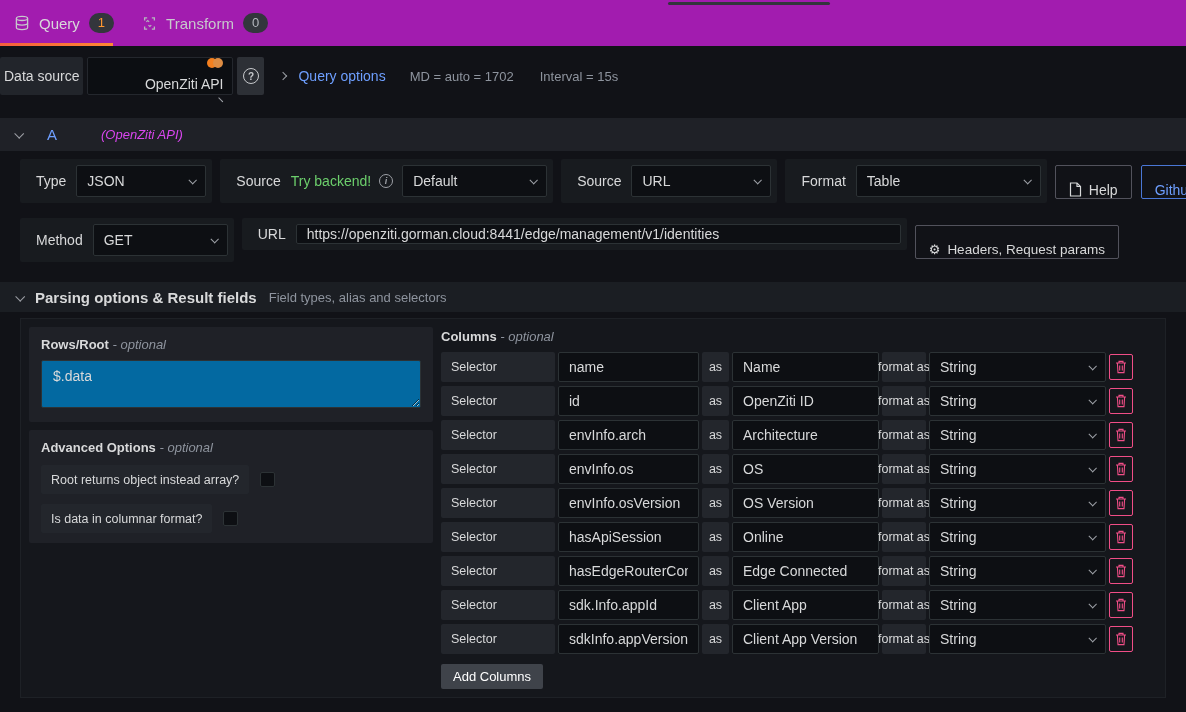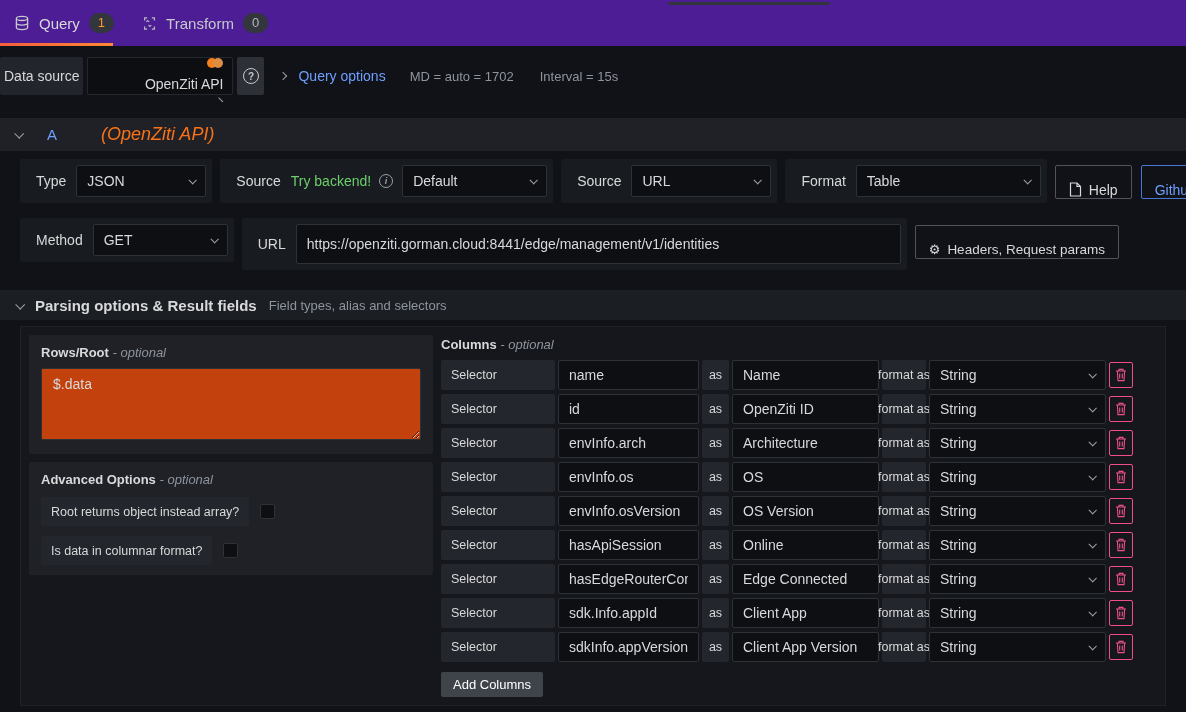--- a/index.html
+++ b/index.html
@@ -1,20 +1,20 @@
 <!DOCTYPE html>
 <html><head>
 <meta charset="utf-8">
 <style>
   * { box-sizing: border-box; margin: 0; padding: 0; }
   html,body { width:1186px; height:712px; background:#111217; overflow:hidden;
     font-family:"Liberation Sans", sans-serif; color:#d8d9da; }
 
   
-  .tabbar { position:relative; height:46px; background:#4c1d95; display:flex; align-items:flex-start; }
+  .tabbar { position:relative; height:46px; background:#a21caf; display:flex; align-items:flex-start; }
   .tab { display:flex; align-items:center; gap:9px; height:100%; padding:0 14px; cursor:pointer; }
   .tab .tab-label { font-size:15px; color:#d8d9da; }
   .tab.inactive .tab-label { color:#c7c9cc; }
   .badge { background:#33363c; border-radius:11px; padding:1px 9px; font-size:13px; line-height:18px; }
   .badge.orange { color:#ff9830; }
   .badge.gray { color:#b4b7bd; }
   .tab-underline { position:absolute; left:0; bottom:0; width:113px; height:3px;
     background:linear-gradient(90deg,#f55f3e,#ff8833); }
   .drag-handle { position:absolute; left:668px; top:2px; width:162px; height:3px;
     background:#32353b; border-radius:2px; }
@@ -38,36 +38,36 @@
 
   
   .chev { width:6px; height:6px; border-right:1.5px solid #9da0a6; border-bottom:1.5px solid #9da0a6;
     display:inline-block; transform:rotate(45deg) translateY(-1px); }
   .chev.right { transform:rotate(-45deg); }
   .chev.lg { width:7px; height:7px; }
 
   
   .query-head { margin-top:23px; height:33px; background:#1f2127; display:flex; align-items:center; padding:0 15px; }
   .ref-id { color:#6e9fff; font-weight:500; font-size:15px; margin-left:25px; cursor:pointer; }
-  .ds-hint { font-style:italic; color:#f97316; font-size:18px; margin-left:44px; }
+  .ds-hint { font-style:italic; color:#d946ef; font-size:13px; margin-left:44px; }
 
   
   .erow { display:flex; gap:8px; padding:0 20px; align-items:flex-start; }
   .erow.r1 { margin-top:8px; }
   .erow.r2 { margin-top:15px; }
   .group { display:flex; align-items:center; background:#181b1f; padding:6px; border-radius:2px; }
   .flbl { font-size:14px; font-weight:500; color:#d8d9da; padding:0 10px; white-space:nowrap; }
   .hint-green { color:#6ccf6c; font-size:14px; margin-right:8px; white-space:nowrap; }
   .i-circle { width:14px; height:14px; border:1px solid #9da0a6; border-radius:50%; color:#9da0a6;
     font-size:9px; font-style:italic; font-weight:700; display:flex; align-items:center; justify-content:center;
     margin-right:9px; }
   .sel { height:32px; background:#0d0f13; border:1px solid #2c3235; border-radius:2px;
     display:flex; align-items:center; padding:0 10px; font-size:14px; color:#d8d9da; cursor:pointer; }
   .sel .chev { margin-left:auto; }
-  .inp { height:40px; background:#0d0f13; border:1px solid #2c3235; border-radius:2px;
+  .inp { height:20px; background:#0d0f13; border:1px solid #2c3235; border-radius:2px;
     color:#d8d9da; font-size:14px; padding:0 10px; font-family:inherit; outline:none; }
   .w130{width:130px} .w145{width:145px} .w140{width:140px} .w185{width:185px} .w135{width:135px}
   .url-input{ width:605px; }
   .btn { height:32px; display:inline-flex; align-items:flex-start; gap:7px; padding:16px 13px;
     border:1px solid rgba(204,204,220,0.35); border-radius:2px; background:transparent;
     color:#d8d9da; font-size:14px; font-weight:500; font-family:inherit; cursor:pointer; white-space:nowrap; }
   .btn.github { border-color:#4a77d6; color:#6e9fff; }
   .right-btns { margin-left:auto; margin-right:68px; display:flex; gap:9px; padding-top:6px; }
   .hdr-btn { height:30px; margin-top:7px; font-size:13.5px; }
 
@@ -76,21 +76,21 @@
     gap:12px; padding:0 16px; cursor:pointer; }
   .parse-title { font-size:15px; font-weight:700; color:#d8d9da; }
   .parse-sub { font-size:13px; color:#8e949e; }
 
   .parse-panel { margin:6px 20px 0 20px; background:#15171c; border:1px solid #1e2126;
     padding:8px; display:flex; gap:8px; height:380px; }
   .left-col { width:404px; flex:none; display:flex; flex-direction:column; gap:8px; }
   .box { background:#1f2127; padding:10px 12px; border-radius:2px; }
   .box-lbl { font-size:13px; font-weight:700; color:#d8d9da; }
   .opt { font-size:13px; font-style:italic; font-weight:400; color:#8e949e; }
-  .root-textarea { margin-top:8px; width:100%; height:72px; background:#c2410c; border:1px solid #2c3235;
+  .root-textarea { margin-top:8px; width:100%; height:48px; background:#0369a1; border:1px solid #2c3235;
     border-radius:2px; color:#d8d9da; font-family:inherit; font-size:14px; padding:7px 11px; resize:both; outline:none; }
   .adv-row { margin-top:10px; display:flex; align-items:center; gap:11px; }
   .chip { background:#23262c; color:#d8d9da; font-size:12.5px; font-weight:500;
     display:flex; align-items:center; padding:0 10px; border-radius:2px; white-space:nowrap; }
   .adv-chip { height:29px; }
   .cbx { appearance:none; width:15px; height:15px; background:#0d0f13; border:1px solid #2c3235;
     border-radius:2px; cursor:pointer; }
 
   .right-col { flex:1; }
   .col-row { display:flex; gap:3px; height:30px; margin-bottom:4px; }

